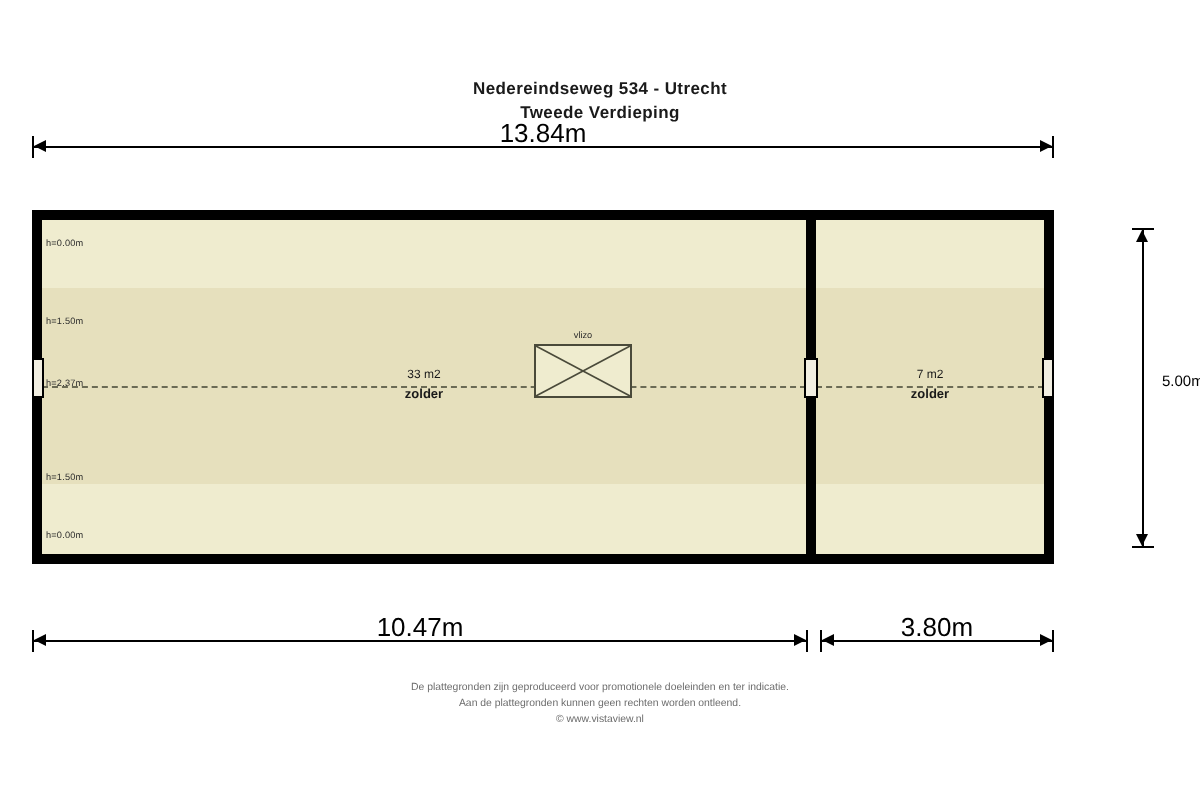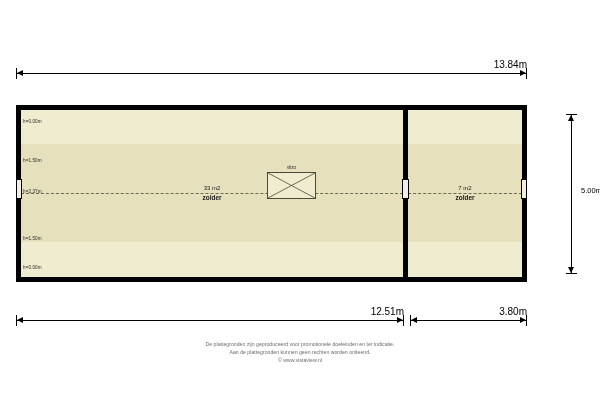--- a/index.html
+++ b/index.html
@@ -67,22 +67,22 @@
     top: -3px;
     border-top: 3px solid transparent;
     border-bottom: 3px solid transparent;
   }
   .dim-arrow-l { border-right: 6px solid #000; }
   .dim-arrow-r { border-left: 6px solid #000; }
   .dim-label-h {
     position: absolute;
     top: -14px;
     width: 100%;
-    text-align: right;
-    font-size: 10px;
+    text-align: center;
+    font-size: 13px;
   }
 
   .dim-line-v {
     position: absolute;
     width: 1px;
     background: #000;
     left: 0;
   }
   .dim-tick-v {
     position: absolute;
@@ -197,20 +197,24 @@
     color: #6d6d6d;
     font-size: 5.2px;
     line-height: 8px;
   }
 </style>
 </head>
 <body>
 
 <div class="page">
 
+  <div class="title-block">
+    <div class="title-line1">Nedereindseweg 534 - Utrecht</div>
+    <div class="title-line2">Tweede Verdieping</div>
+  </div>
 
   <div class="dim" style="left:16px; top:73px; width:511px;">
     <div class="dim-line-h" style="left:0; width:511px;"></div>
     <div class="dim-tick" style="left:0;"></div>
     <div class="dim-tick" style="left:510px;"></div>
     <div class="dim-arrow-l" style="left:1px;"></div>
     <div class="dim-arrow-r" style="left:504px;"></div>
     <div class="dim-label-h">13.84m</div>
   </div>
 
@@ -271,21 +275,21 @@
     <div class="wall-opening" style="left:386px; top:74px; width:7px; height:20px;"></div>
     <div class="wall-opening" style="left:505px; top:74px; width:6px; height:20px;"></div>
   </div>
 
   <div class="dim" style="left:16px; top:320px; width:388px;">
     <div class="dim-line-h" style="left:0; width:388px;"></div>
     <div class="dim-tick" style="left:0;"></div>
     <div class="dim-tick" style="left:387px;"></div>
     <div class="dim-arrow-l" style="left:1px;"></div>
     <div class="dim-arrow-r" style="left:381px;"></div>
-    <div class="dim-label-h">12.51m</div>
+    <div class="dim-label-h">10.47m</div>
   </div>
 
   <div class="dim" style="left:410px; top:320px; width:117px;">
     <div class="dim-line-h" style="left:0; width:117px;"></div>
     <div class="dim-tick" style="left:0;"></div>
     <div class="dim-tick" style="left:116px;"></div>
     <div class="dim-arrow-l" style="left:1px;"></div>
     <div class="dim-arrow-r" style="left:110px;"></div>
     <div class="dim-label-h">3.80m</div>
   </div>

